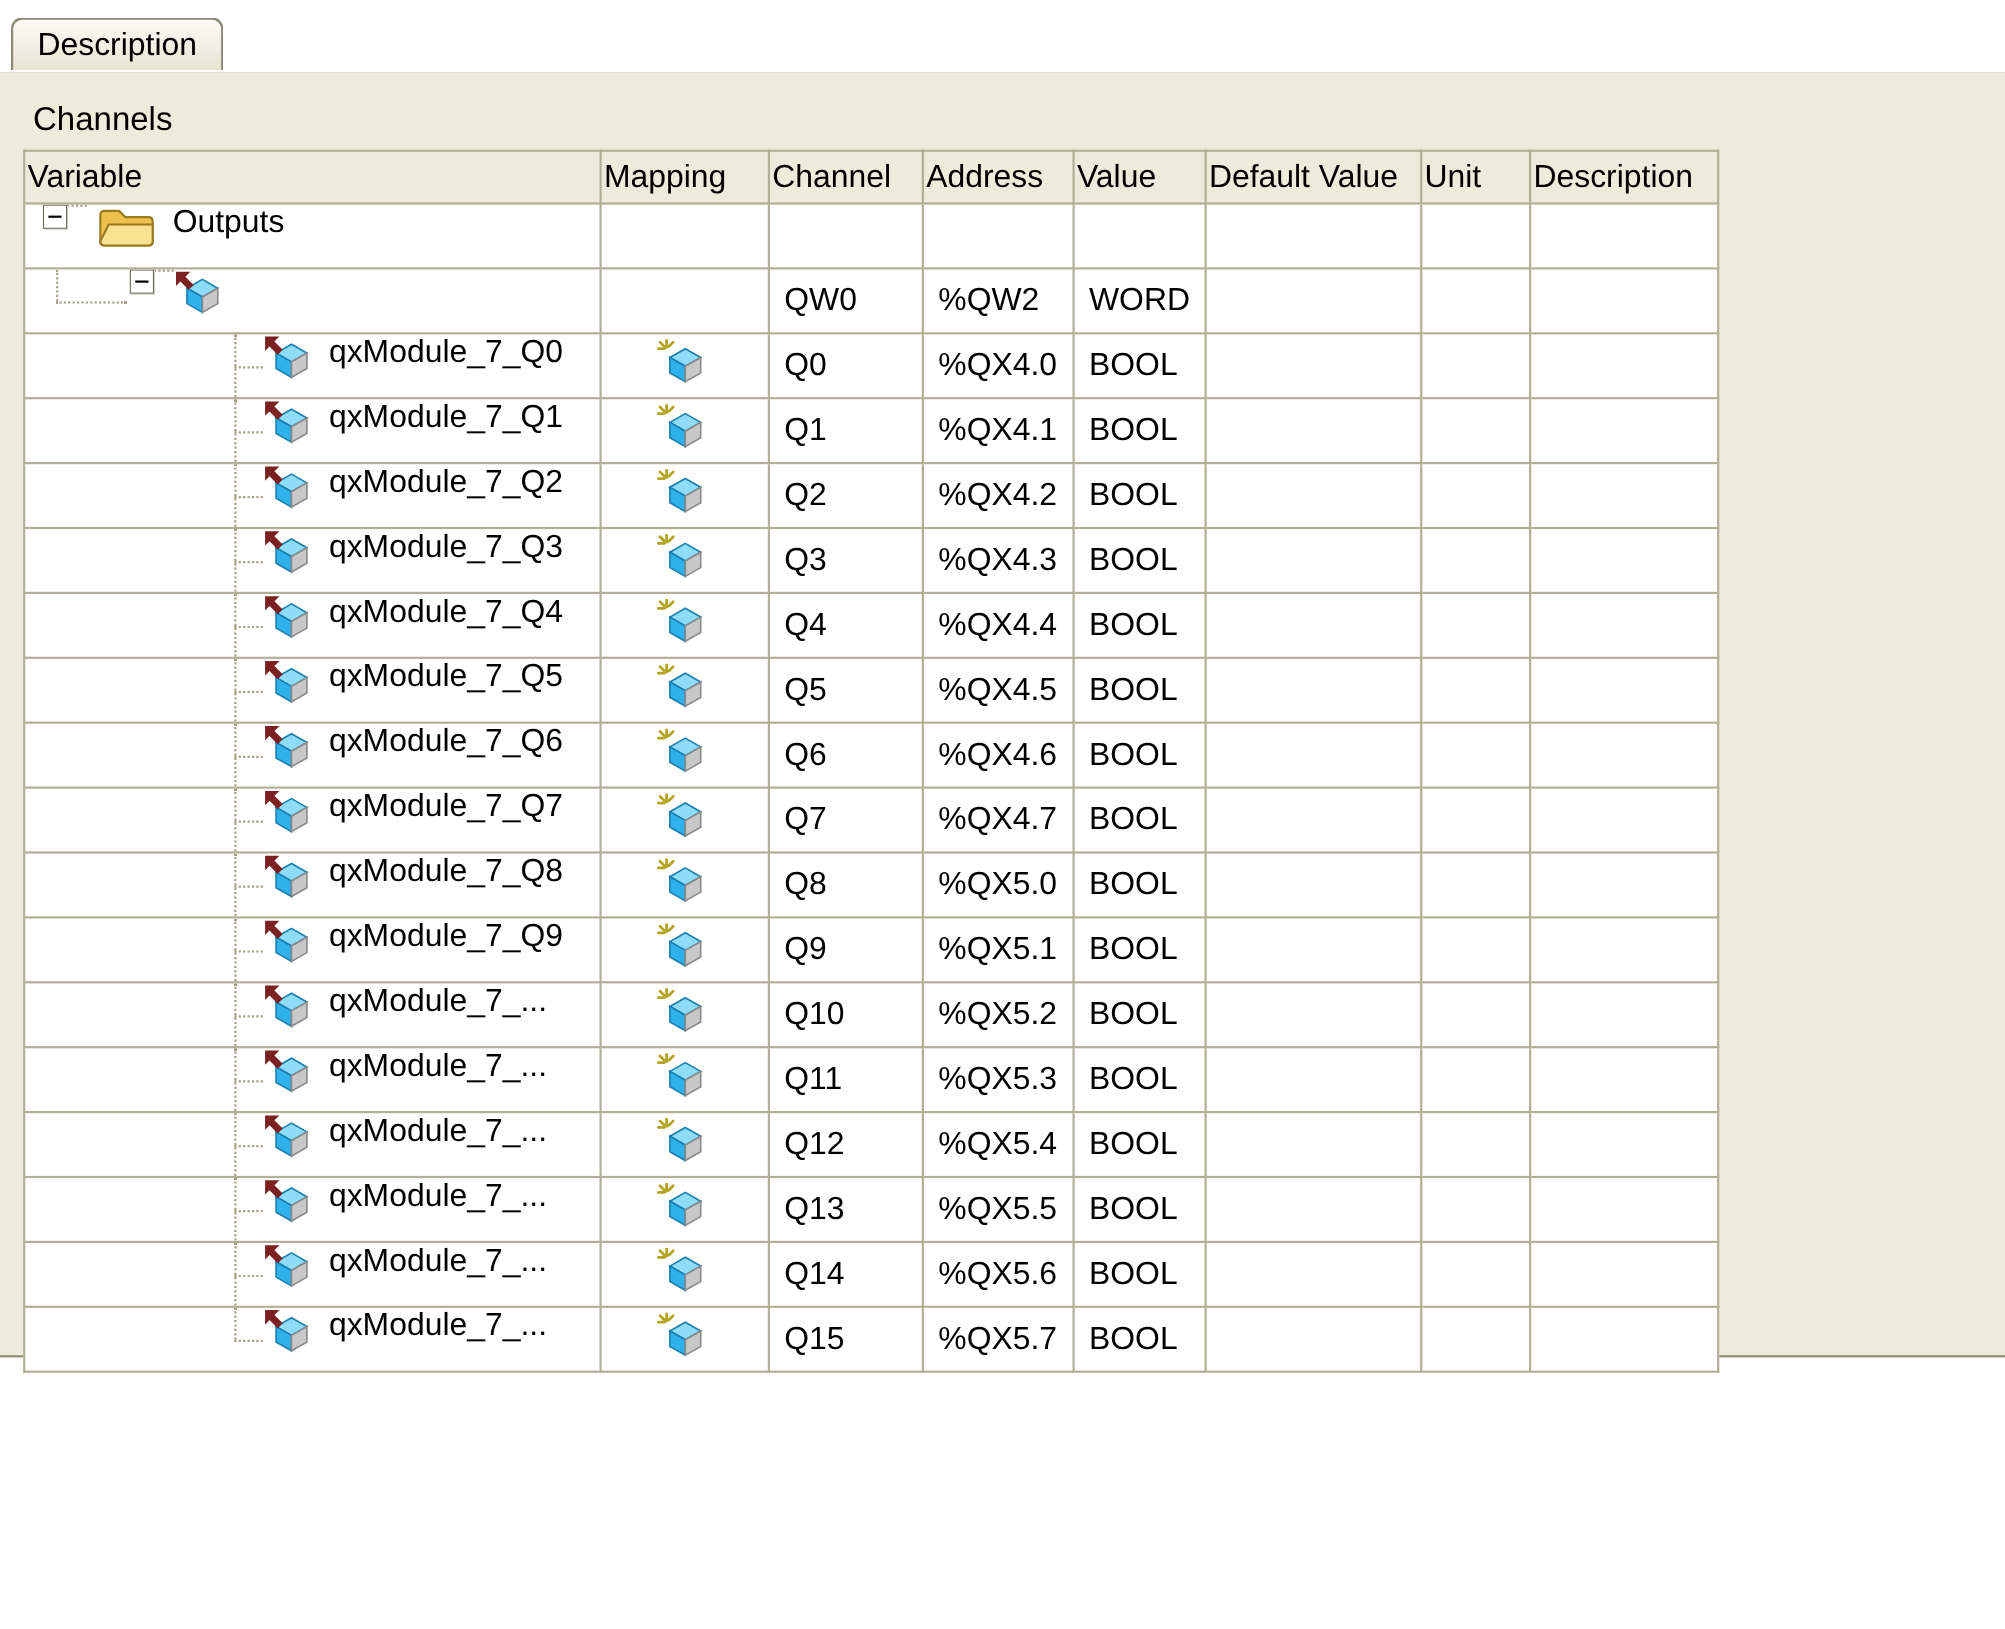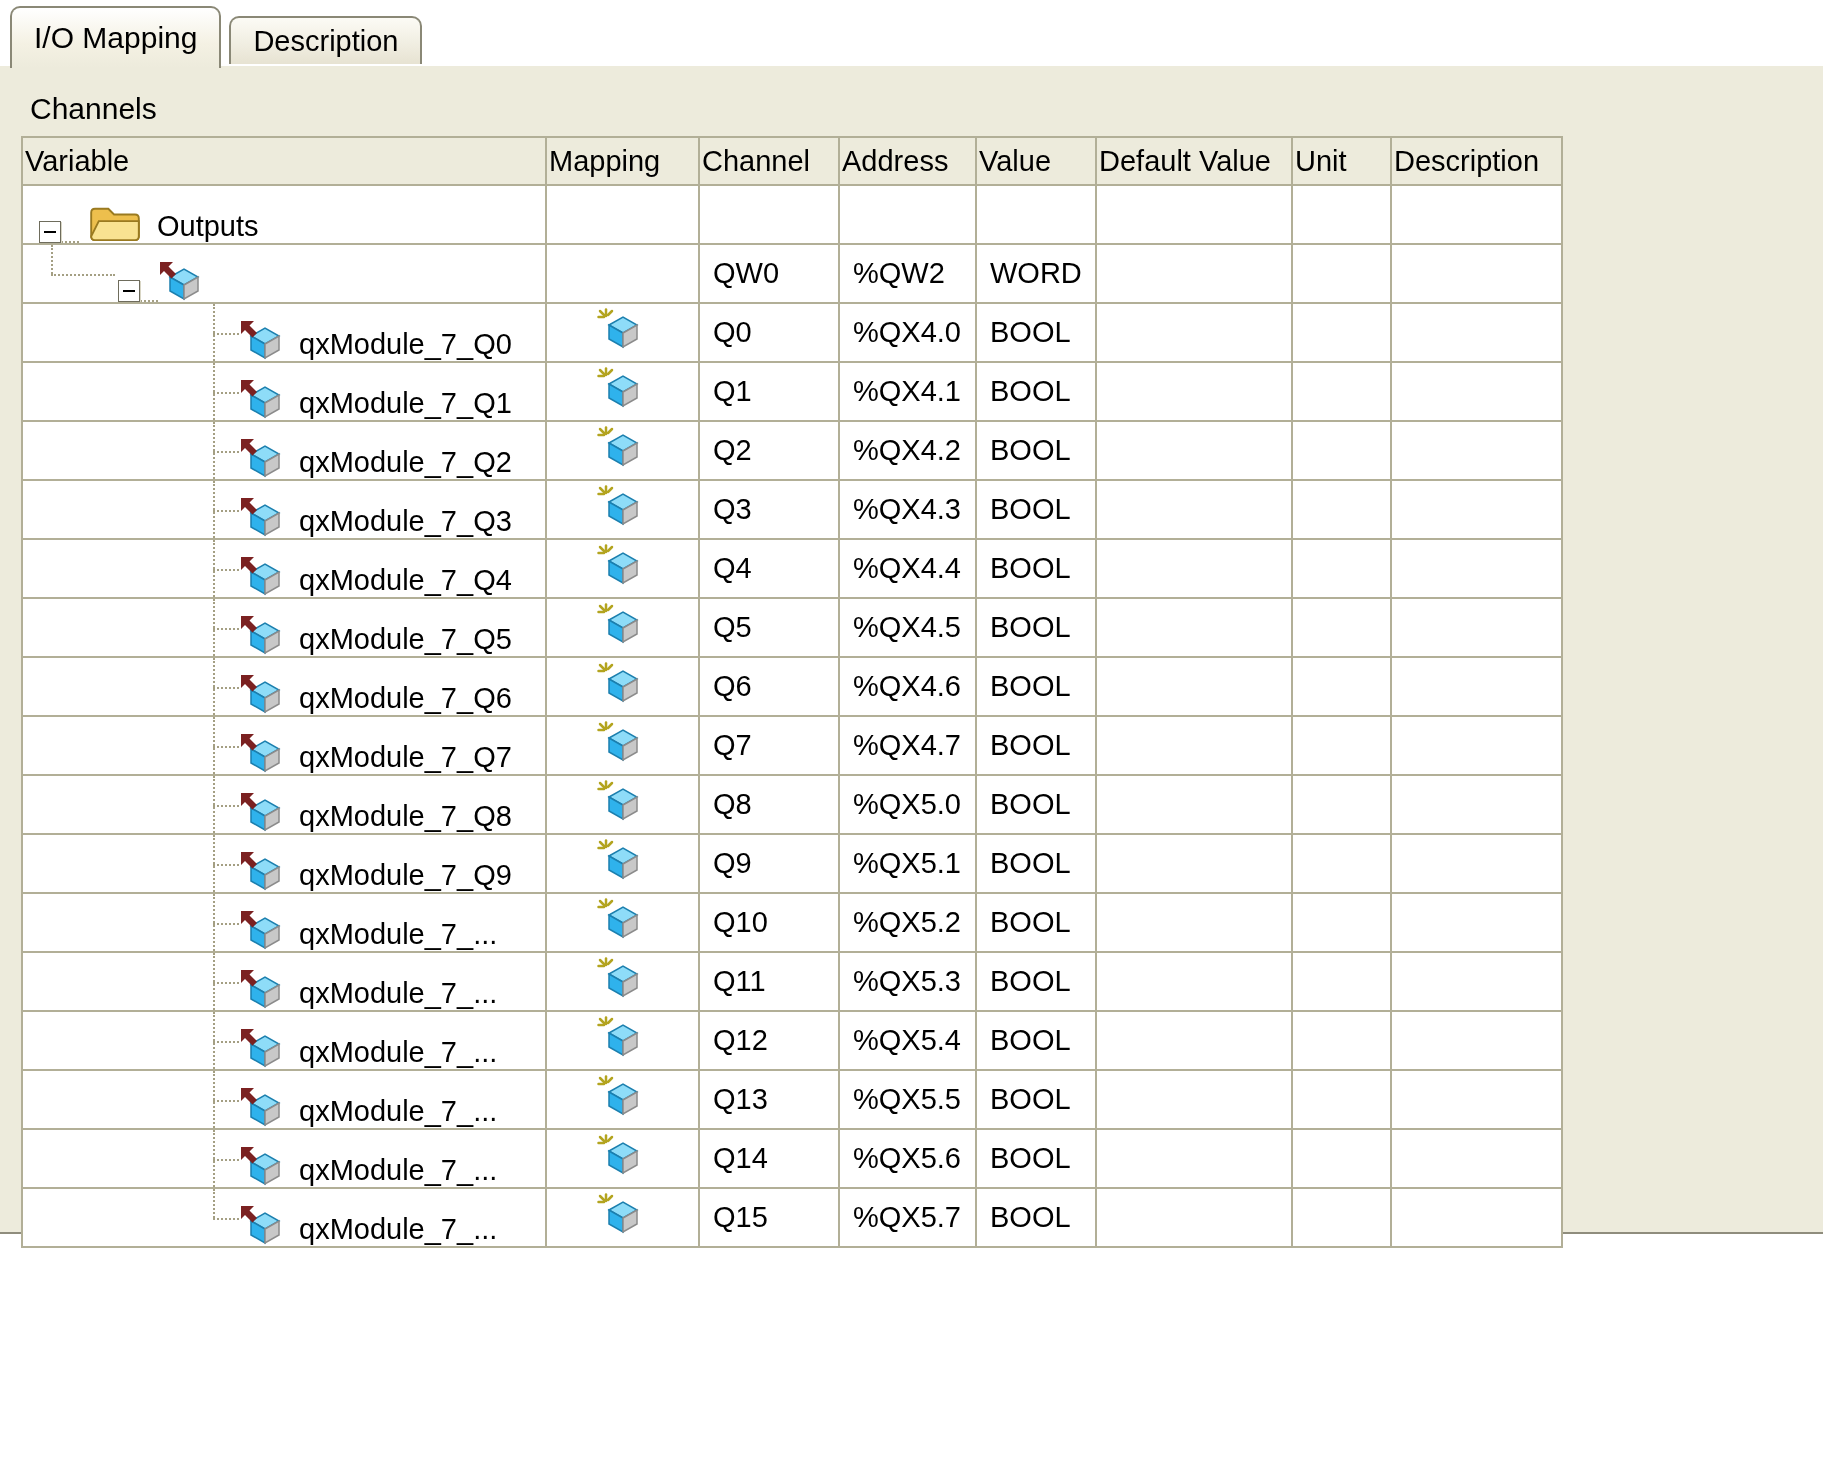--- a/index.html
+++ b/index.html
@@ -66,21 +66,21 @@
     height: 57px; vertical-align: middle;
     font-size: 29px;
     border: 2px solid #b2af97;
     padding: 0;
     overflow: hidden; white-space: nowrap;
   }
   .io-table td.c-txt { padding-left: 13px; }
   .io-table td.c-map { padding-left: 50px; }
 
   
-  .vc { position: relative; display: flex; align-items: flex-end; height: 57px; }
+  .vc { position: relative; display: flex; align-items: flex-start; height: 57px; }
   .vc.lvl0 { padding-left: 16px; }
   .vc.lvl1 { padding-left: 95px; }
   .vc.lvl2 { padding-left: 216px; }
 
   .expander {
     flex: none; width: 22px; height: 22px;
     background: #fff; border: 1px solid #6e6c5c;
     position: relative;
     box-shadow: 1px 1px 0 #d9d6c5;
   }
@@ -98,23 +98,20 @@
   .icon svg { display: block; }
   .icon.folder { margin-left: 8px; }
   .vtext { margin-left: 14px; font-size: 29px; }
 </style>
 </head>
 <body>
 
 <div class="screen">
 
   <div class="tabbar">
-      <div class="tab active">
-        <span>I/O Mapping</span>
-      </div>
       <div class="tab">
         <span>Description</span>
       </div>
     </div>
 
   <div class="panel">
     <div class="channels-label">Channels</div>
 
     <table class="io-table">
       <colgroup>

